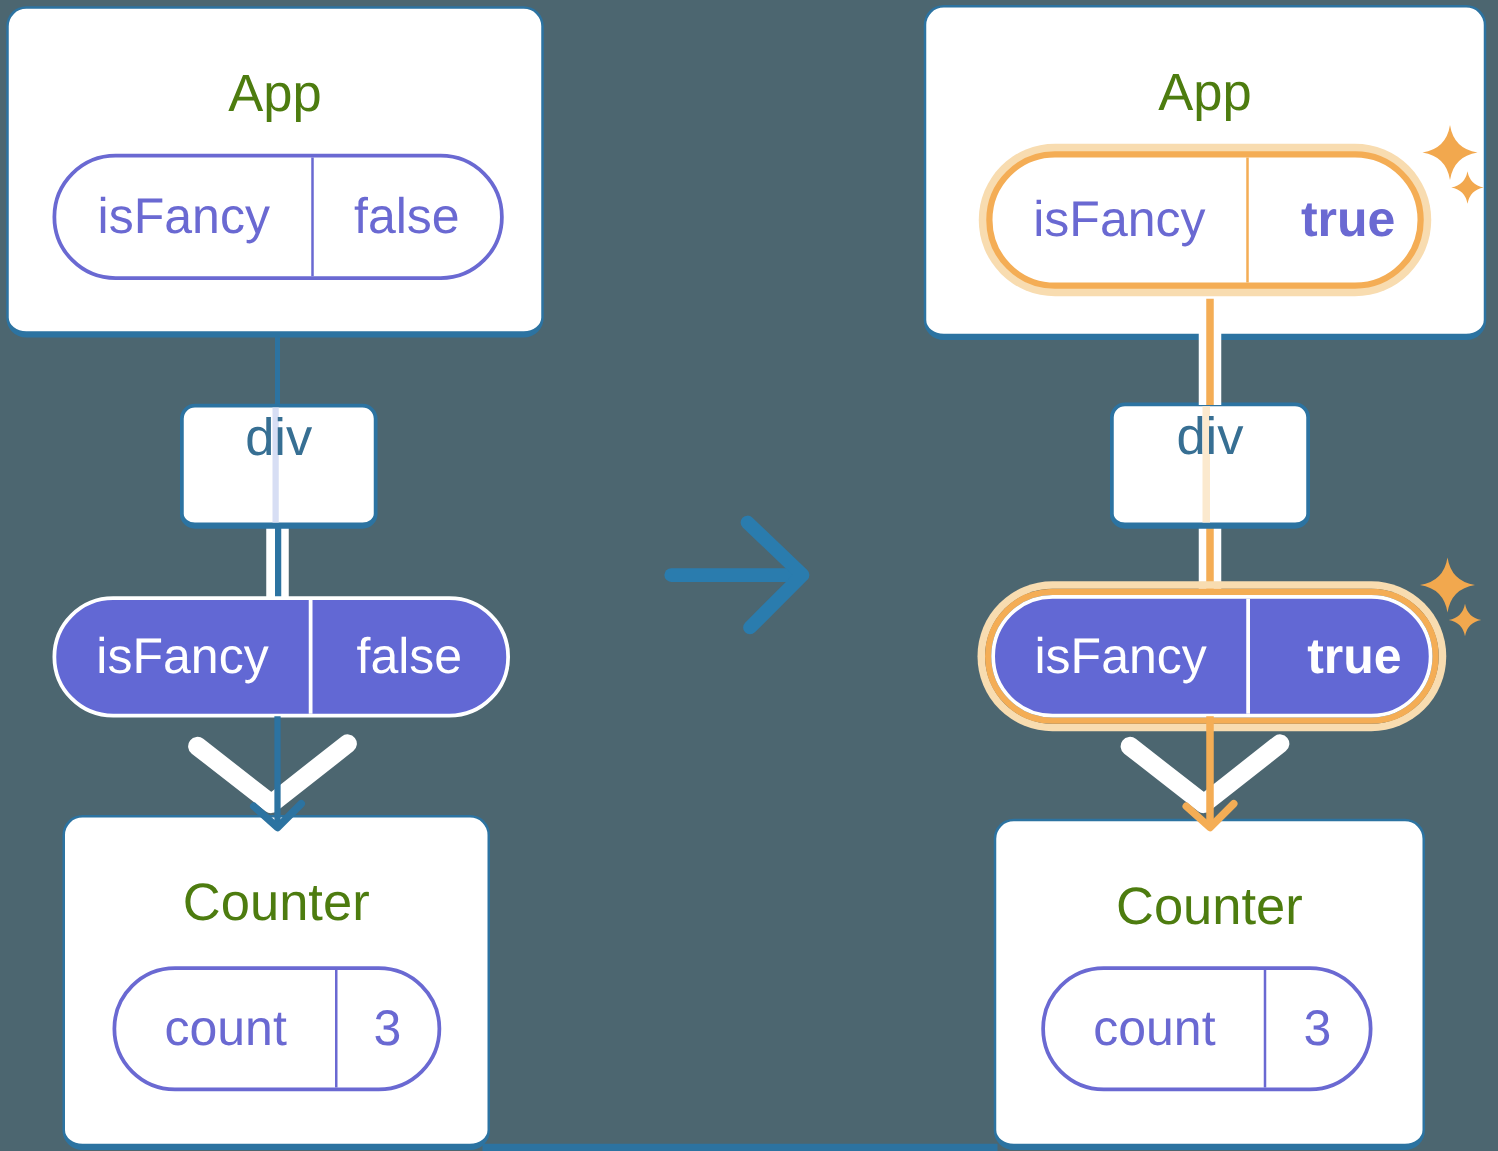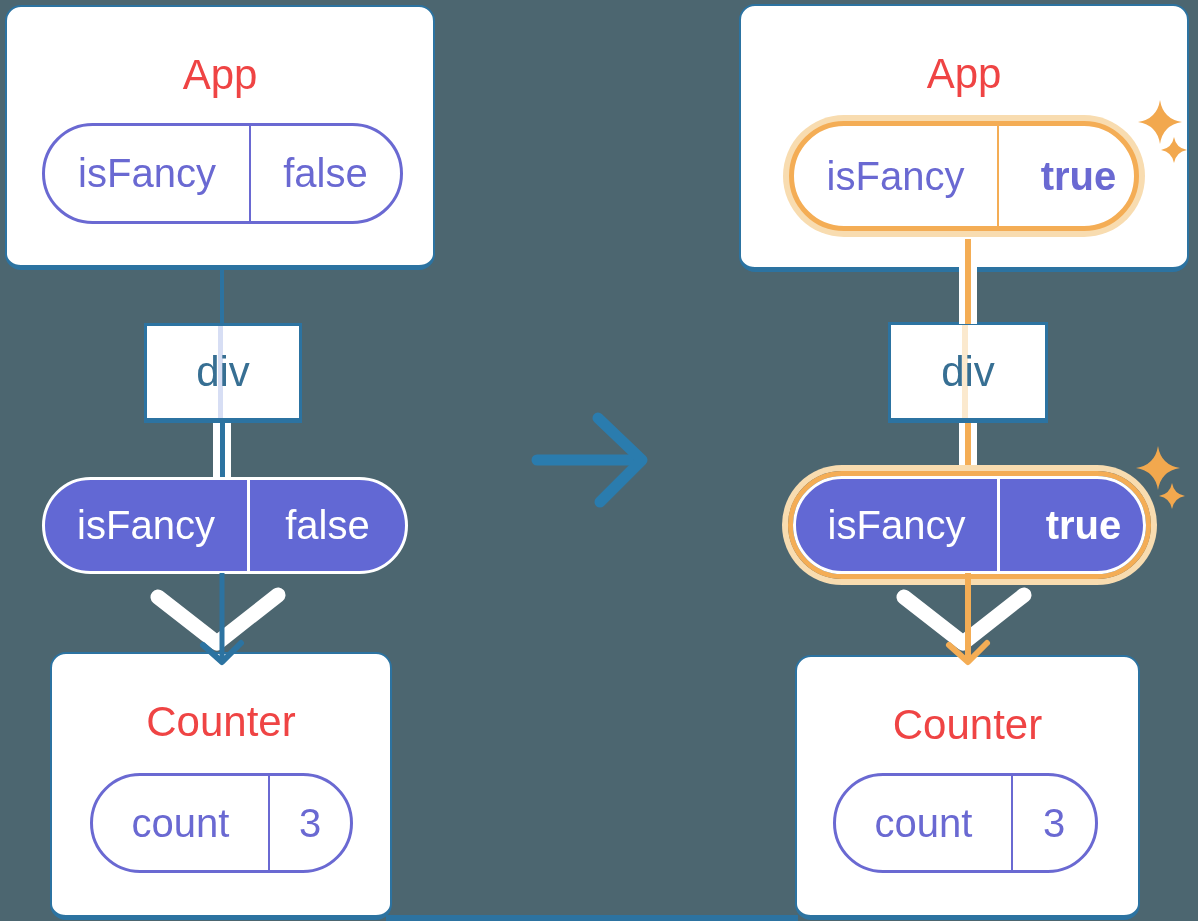--- a/index.html
+++ b/index.html
@@ -11,27 +11,27 @@
   }
   .stage{position:absolute;inset:0;}
   
   .card{
     position:absolute;background:#fff;
     border:2px solid #2C73A1;border-bottom-width:5px;
     border-radius:16px;z-index:2;
   }
   .title{
     position:absolute;left:0;right:0;top:44px;text-align:center;
-    font-size:42px;font-weight:500;color:#ef4444;z-index:3;
+    font-size:42px;font-weight:500;color:#4d7c0f;z-index:3;
   }
   
   .passbox{
     position:absolute;background:#fff;
     border:3px solid #2C73A1;border-bottom-width:5px;
-    border-radius:0;display:flex;align-items:center;justify-content:center;
+    border-radius:12px;display:flex;align-items:flex-start;justify-content:center;
     font-size:42px;font-weight:500;color:#376F93;z-index:2;
   }
   .innerline{position:absolute;top:0;bottom:0;z-index:1;}
   .passbox .lbl{position:relative;z-index:2;}
   
   .pill{
     position:absolute;display:flex;align-items:stretch;
     font-size:40px;z-index:3;box-sizing:border-box;
   }
   .pill .cell{display:flex;align-items:center;justify-content:center;}

